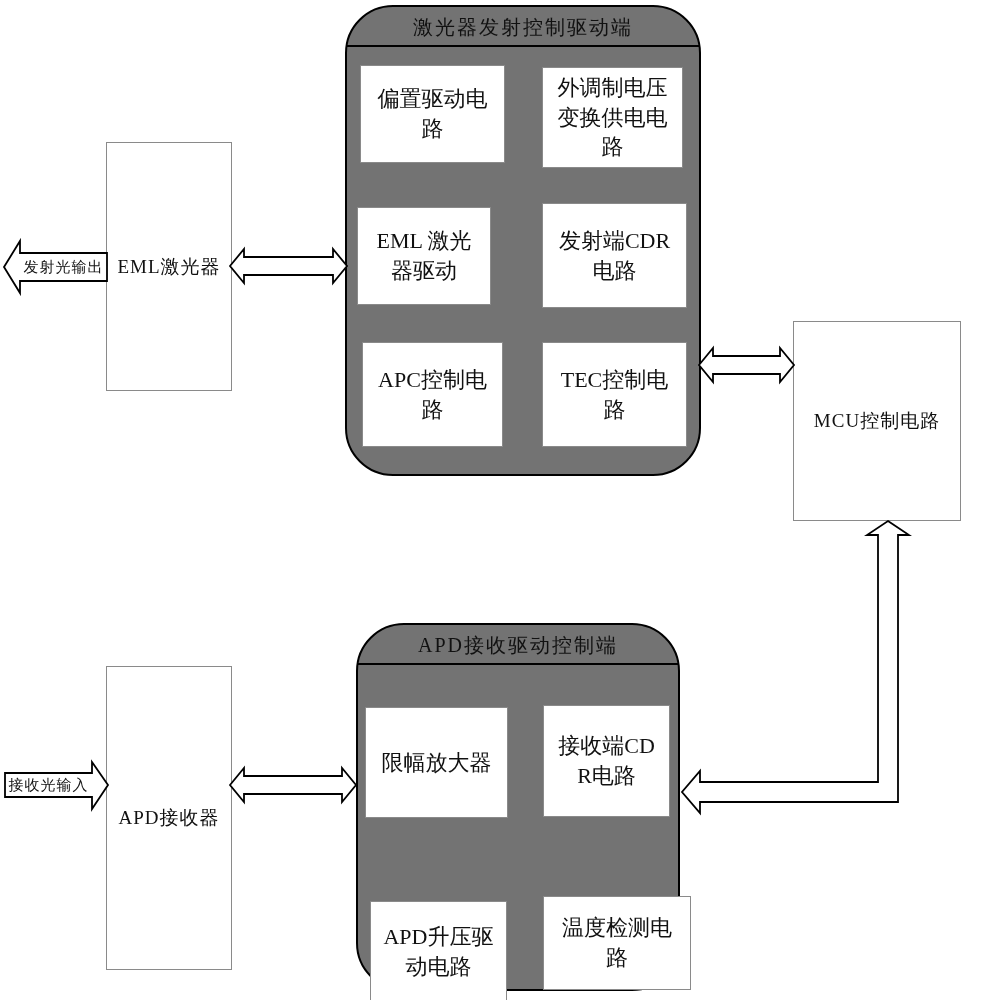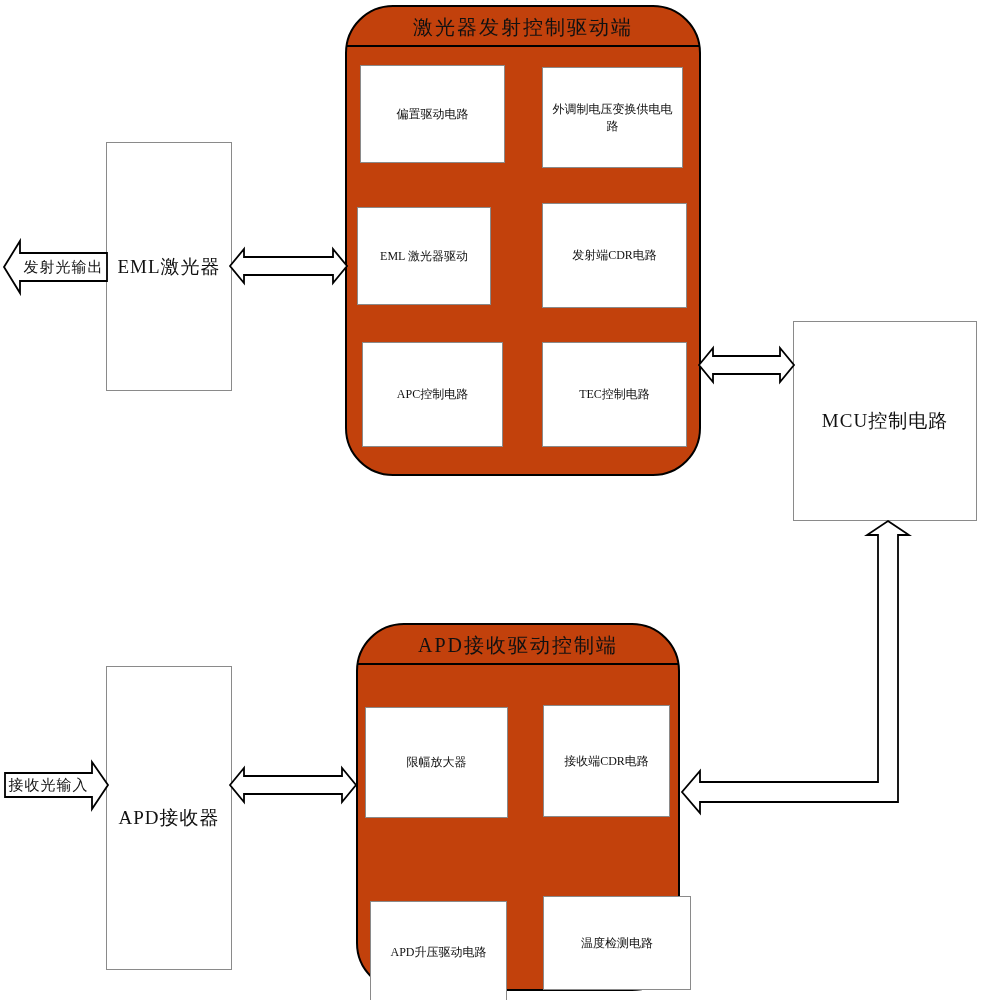--- a/index.html
+++ b/index.html
@@ -8,21 +8,21 @@
     width:988px;height:1000px;
     background:#ffffff;
     font-family:"Liberation Serif","DejaVu Serif",serif;
     color:#111111;
     overflow:hidden;
   }
   .container{
     position:absolute;
     border:2px solid #000000;
     border-radius:48px;
-    background:#c2410c;
+    background:#737373;
     box-sizing:border-box;
   }
   .container-header{
     width:100%;
     line-height:40px;
     height:40px;
     text-align:center;
     font-size:20px;
     letter-spacing:2px;
     border-bottom:2px solid #000000;
@@ -30,21 +30,21 @@
   }
   .box{
     position:absolute;
     border:1px solid #8a8a8a;
     background:#ffffff;
     box-sizing:border-box;
     display:flex;
     align-items:center;
     justify-content:center;
     text-align:center;
-    font-size:12px;
+    font-size:22px;
     line-height:1.35;
     padding:4px 8px;
     word-break:break-all;
   }
   .pad-lg{padding:4px 12px;}
   .side-box{font-size:19px;letter-spacing:1px;}
   .arrow-layer{
     position:absolute;left:0;top:0;width:988px;height:1000px;
     pointer-events:none;
   }
@@ -68,21 +68,21 @@
 <div class="canvas">
 
   <div class="box side-box" style="left:106px;top:142px;width:126px;height:249px;">
     <span>EML激光器</span>
   </div>
 
   <div class="box side-box" style="left:106px;top:666px;width:126px;height:304px;">
     <span>APD接收器</span>
   </div>
 
-  <div class="box side-box" style="left:793px;top:321px;width:184px;height:200px;">
+  <div class="box side-box" style="left:793px;top:321px;width:168px;height:200px;">
     <span>MCU控制电路</span>
   </div>
 
   <div class="container" style="left:345px;top:5px;width:356px;height:471px;">
     <div class="container-header">激光器发射控制驱动端</div>
     <div class="box" style="left:13px;top:58px;width:145px;height:98px;">
       <span>偏置驱动电路</span>
     </div>
     <div class="box" style="left:195px;top:60px;width:141px;height:101px;">
       <span>外调制电压变换供电电路</span>

